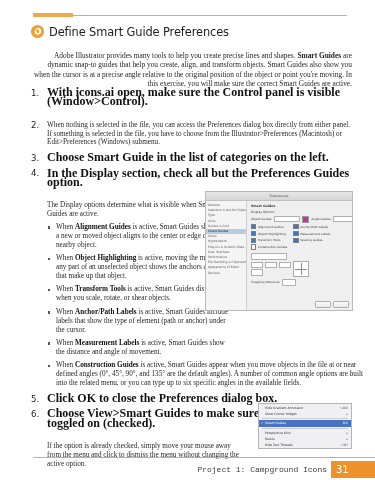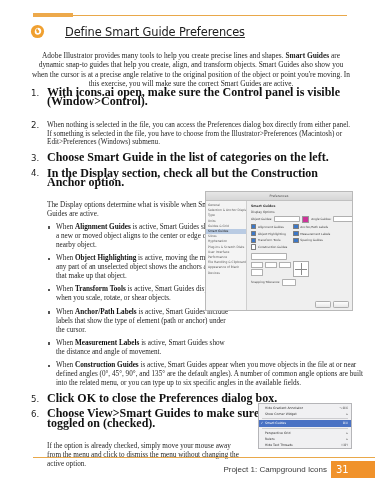--- a/index.html
+++ b/index.html
@@ -40,22 +40,21 @@
     background: #eda94b;
   }
 
   
   .heading {
     position: absolute;
     left: 30px;
     top: 24px;
     display: flex;
     align-items: center;
-    gap: 20px;
-    text-decoration: underline;
+    gap: 4px;
   }
   .heading-icon {
     width: 15px;
     height: 15px;
     flex: 0 0 15px;
     position: relative;
   }
   .heading-icon svg { display: block; }
   .heading-title {
     font-family: "DejaVu Sans", sans-serif;
@@ -67,21 +66,21 @@
   }
 
   
   .intro {
     position: absolute;
     left: 30px;
     top: 44px;
     width: 322px;
     font-size: 7.4px;
     line-height: 9.1px;
-    text-align: center;
+    text-align: right;
     color: #1f1f1f;
   }
   .intro b { font-weight: 700; }
 
   .steps {
     position: absolute;
     left: 30px;
     top: 88px;
     width: 324px;
   }
@@ -300,21 +299,21 @@
     left: 33px;
     right: 0px;
     bottom: 22px;
     height: 1px;
     background: #e9a84a;
   }
   .footer-text {
     position: absolute;
     right: 48px;
     bottom: 6px;
-    font-family: Liberation Sans, sans-serif;
+    font-family: Liberation Mono, monospace;
     font-size: 8px;
     color: #3b3b3b;
     white-space: nowrap;
   }
   .page-badge {
     position: absolute;
     right: 0;
     bottom: 2px;
     width: 44px;
     height: 17px;
@@ -367,21 +366,21 @@
       <div class="step-body">When nothing is selected in the file, you can access the Preferences dialog box directly from either panel. If something is selected in the file, you have to choose from the Illustrator&gt;Preferences (Macintosh) or Edit&gt;Preferences (Windows) submenu.</div>
     </div>
 
     <div class="step">
       <span class="step-num">3.</span>
       <div class="step-title">Choose Smart Guide in the list of categories on the left.</div>
     </div>
 
     <div class="step">
       <span class="step-num">4.</span>
-      <div class="step-title">In the Display section, check all but the Construction Anchor option.</div>
+      <div class="step-title">In the Display section, check all but the Preferences Guides option.</div>
       <div class="step-body narrow">The Display options determine what is visible when Smart Guides are active.</div>
 
       <ul class="bullets">
         <li class="narrow"><span>When </span><b>Alignment Guides</b><span> is active, Smart Guides show when a new or moved object aligns to the center or edge of a nearby object.</span></li>
         <li class="narrow"><span>When </span><b>Object Highlighting</b><span> is active, moving the mouse over any part of an unselected object shows the anchors and paths that make up that object.</span></li>
         <li class="narrow"><span>When </span><b>Transform Tools</b><span> is active, Smart Guides display when you scale, rotate, or shear objects.</span></li>
         <li class="narrow"><span>When </span><b>Anchor/Path Labels</b><span> is active, Smart Guides include labels that show the type of element (path or anchor) under the cursor.</span></li>
         <li class="narrow"><span>When </span><b>Measurement Labels</b><span> is active, Smart Guides show the distance and angle of movement.</span></li>
         <li class="wide"><span>When </span><b>Construction Guides</b><span> is active, Smart Guides appear when you move objects in the file at or near defined angles (0°, 45°, 90°, and 135° are the default angles). A number of common angle options are built into the related menu, or you can type up to six specific angles in the available fields.</span></li>
       </ul>

